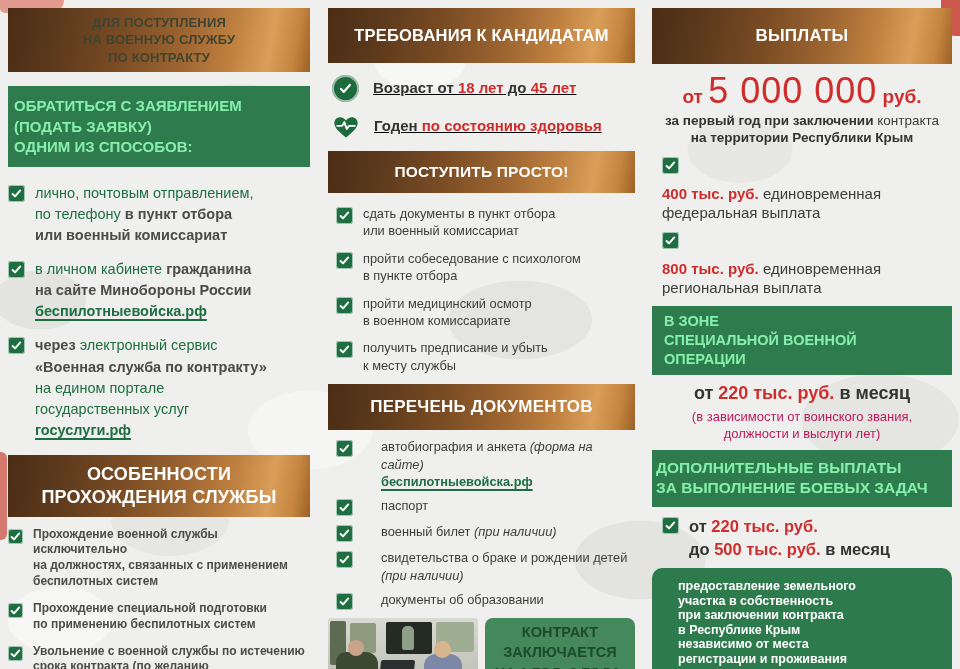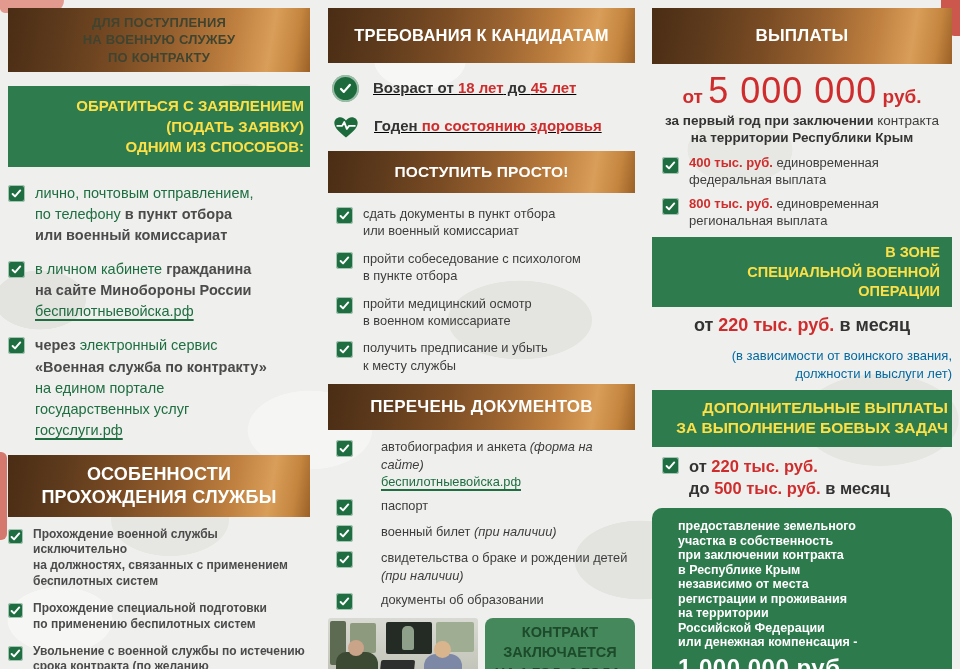--- a/index.html
+++ b/index.html
@@ -38,41 +38,41 @@
     color:#fff;text-align:center;font-weight:700;letter-spacing:.2px;white-space:pre-line;
   }
   .hdr-top{font-size:13px;line-height:1.34;padding:6px 16px;color:#3f4431;}
   .hdr-mid{font-size:16.5px;padding:18px 4px;}
   .hdr-simple{font-size:15.5px;padding:12px 4px;margin-top:10px;}
   .hdr-docs{font-size:17px;padding:13px 4px;margin-top:6px;}
   .hdr-pay{font-size:17px;padding:18px 4px;}
   .hdr-feat{font-size:18px;line-height:1.28;padding:8px 4px;margin-top:14px;}
 
   .gbox{
-    background:#2e7c4e;color:#fde047;text-align:right;font-weight:700;white-space:pre-line;
+    background:#2e7c4e;color:#86efac;text-align:left;font-weight:700;white-space:pre-line;
   }
   .apply-box{font-size:15px;line-height:1.36;padding:10px 6px;margin-top:14px;}
   .gbar{font-size:14.5px;line-height:1.32;padding:6px 12px;}
   .gbar-svo{margin-top:8px;}
   .gbar-extra{font-size:15.5px;padding:8px 4px;margin-top:8px;}
 
   
   .li-row{display:flex;align-items:flex-start;gap:10px;}
   .icn{flex:0 0 auto;display:inline-flex;align-items:center;justify-content:center;margin-top:2px;}
   .icn.check-square{width:17px;height:17px;background:#1f6e41;border-radius:3px;box-shadow:inset 0 0 0 1px rgba(255,255,255,.6);}
   .icn.check-square svg{width:13px;height:13px;}
   .icn.check-circle{width:27px;height:27px;background:#1d6b3c;border-radius:50%;box-shadow:inset 0 0 0 2px rgba(255,255,255,.55);}
   .icn.check-circle svg{width:15px;height:15px;}
   .icn.heart-pulse{width:28px;height:28px;}
   .icn.heart-pulse svg{width:28px;height:28px;}
   .li-txt{white-space:pre-line;}
 
   
   .sg-g{color:#1e6e41;font-weight:400;}
-  .sg-l{color:#1e6e41;font-weight:400;text-decoration:underline;text-decoration-thickness:1.5px;text-underline-offset:3px;}
+  .sg-l{color:#1e6e41;font-weight:700;text-decoration:underline;text-decoration-thickness:1.5px;text-underline-offset:3px;}
   .sg-t{color:#4b4b4b;font-weight:700;}
   .sg-d{color:#3d3d3d;font-weight:400;}
   .sg-b{color:#333333;font-weight:700;}
   .sg-r{color:#cf2d2d;font-weight:700;}
   .sg-i{color:#3d3d3d;font-style:italic;}
   .sg-rs{color:#cf2d2d;font-weight:700;font-size:19px;}
   .sg-rxl{color:#cf2d2d;font-weight:400;font-size:36px;letter-spacing:1px;}
 
   
   .methods{margin-top:16px;}
@@ -105,23 +105,23 @@
   .ph-civ-head{left:106px;bottom:44px;width:17px;height:17px;background:#d9b58e;border-radius:50%;}
   .contract-box{
     flex:1;background:#44885b;border-radius:8px;display:flex;align-items:center;justify-content:center;
     color:#1c4a2b;font-weight:700;font-size:14.5px;line-height:1.4;text-align:center;white-space:pre-line;padding:4px;
   }
 
   
   .big-amount{margin-top:8px;text-align:center;line-height:1.05;}
   .amount-caption{margin-top:2px;text-align:center;font-size:13.5px;line-height:1.3;white-space:pre-line;}
   .payments{margin-top:8px;padding-left:10px;}
-  .payments .li-row{font-size:13px;line-height:1.28;margin-bottom:8px;}
+  .payments .li-row{font-size:15px;line-height:1.28;margin-bottom:8px;flex-direction:column;}
   .svo-amount{margin-top:8px;text-align:center;font-size:18px;line-height:1.2;}
-  .svo-note{margin-top:11px;text-align:right;font-size:13px;line-height:1.32;color:#0369a1;white-space:pre-line;}
+  .svo-note{margin-top:3px;text-align:center;font-size:13px;line-height:1.32;color:#be185d;white-space:pre-line;}
   .extra-item{margin-top:8px;padding-left:10px;}
   .extra-item .li-row{font-size:16.5px;line-height:1.38;}
   .land-box{
     margin-top:8px;background:#2d7a4c;border-radius:10px;color:#fff;padding:11px 16px 9px 26px;
   }
   .land-body{font-size:12.5px;line-height:1.16;font-weight:700;white-space:pre-line;}
   .land-amount{font-size:24px;font-weight:700;letter-spacing:.5px;margin-top:4px;}
   .land-law{font-size:10.5px;font-style:italic;color:#d9e6dd;margin-top:3px;}
 </style>
 </head>

